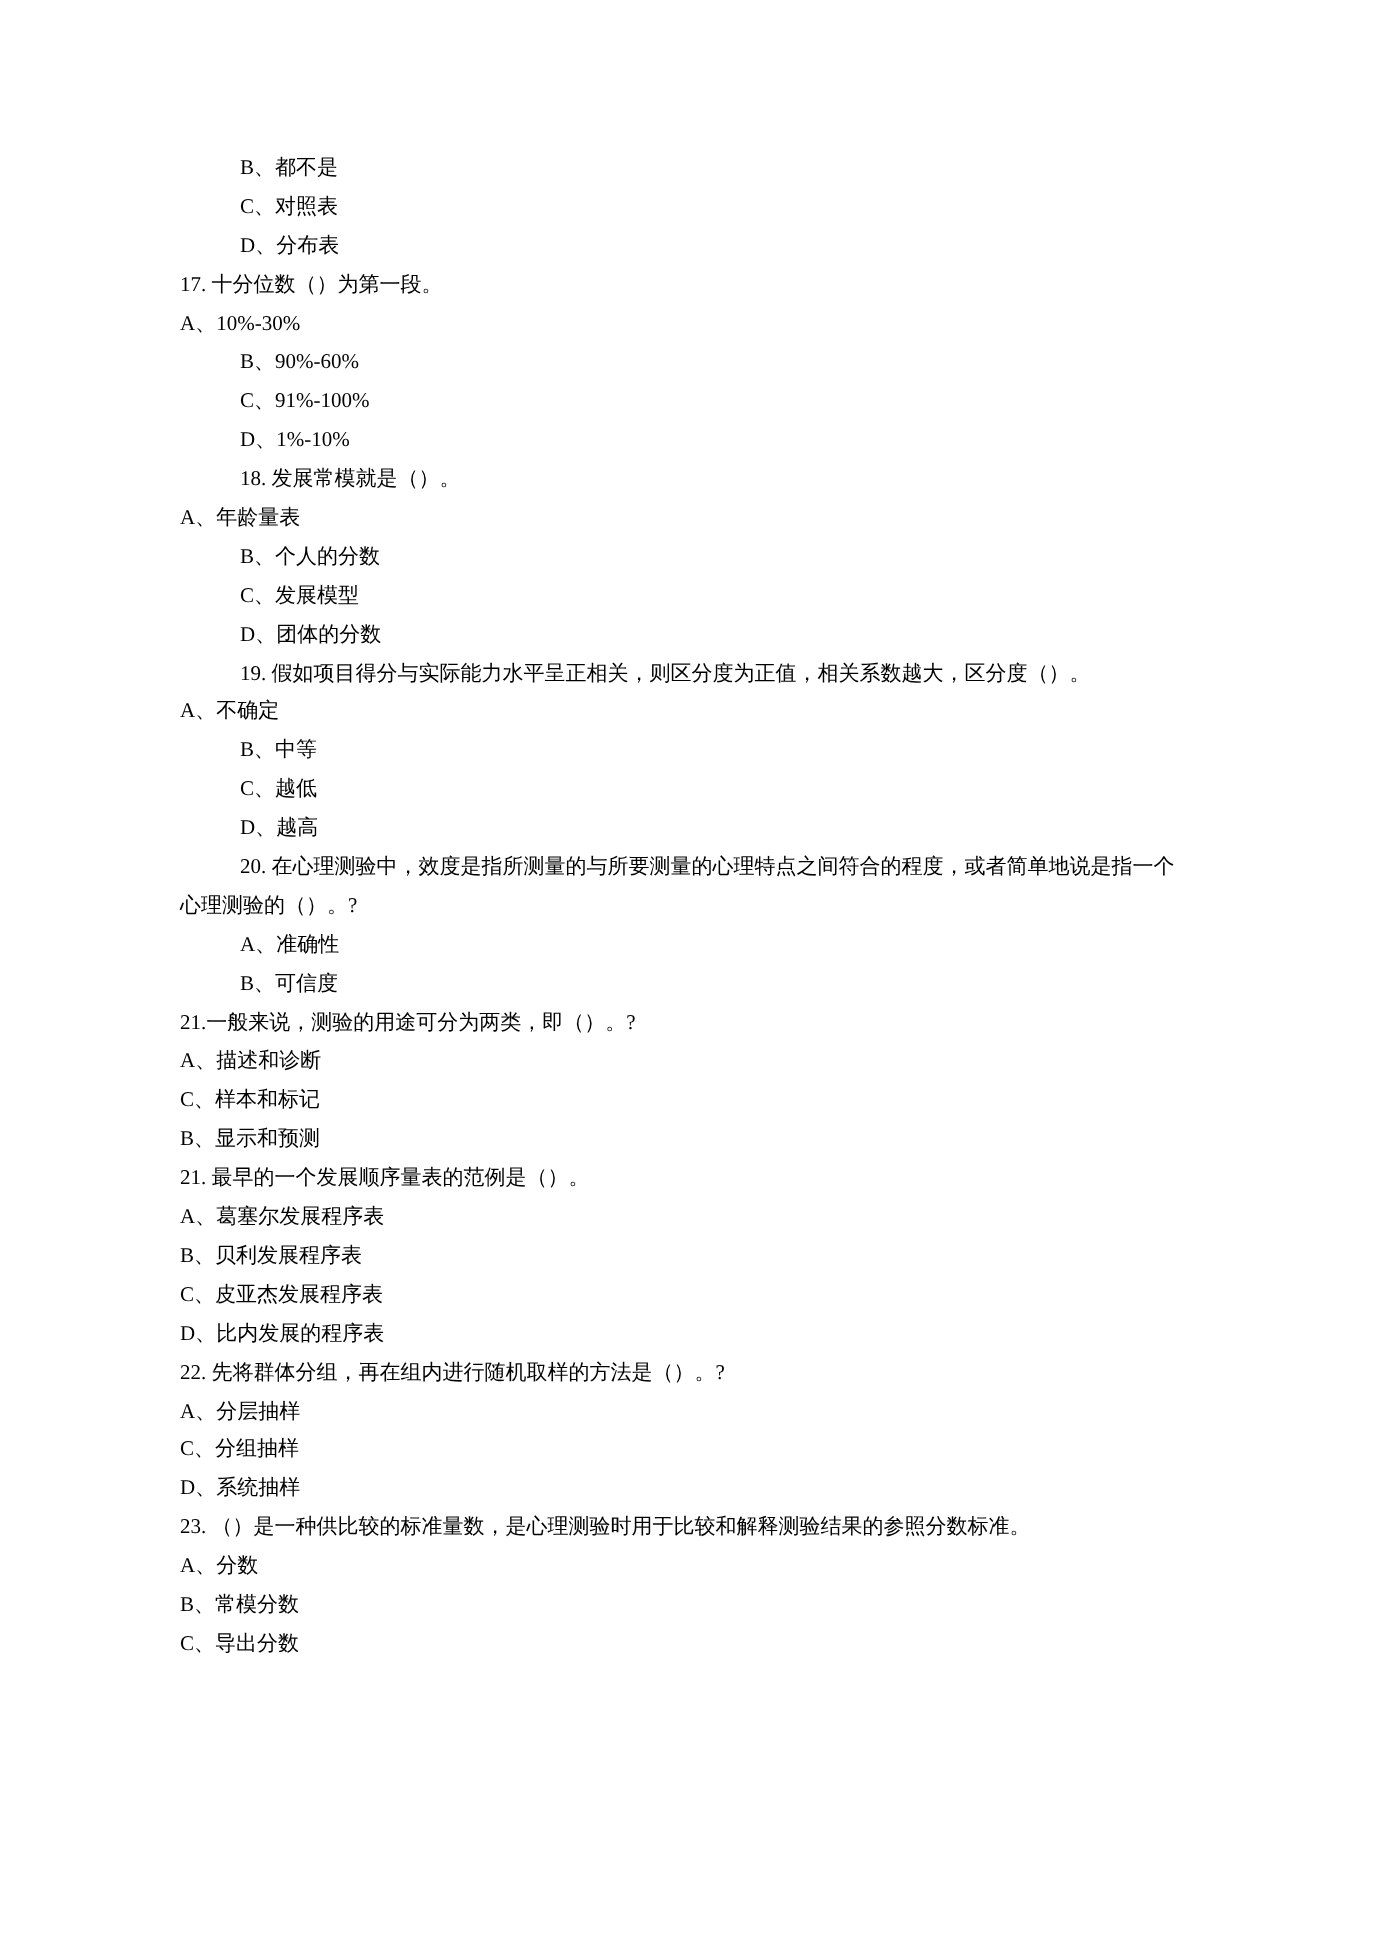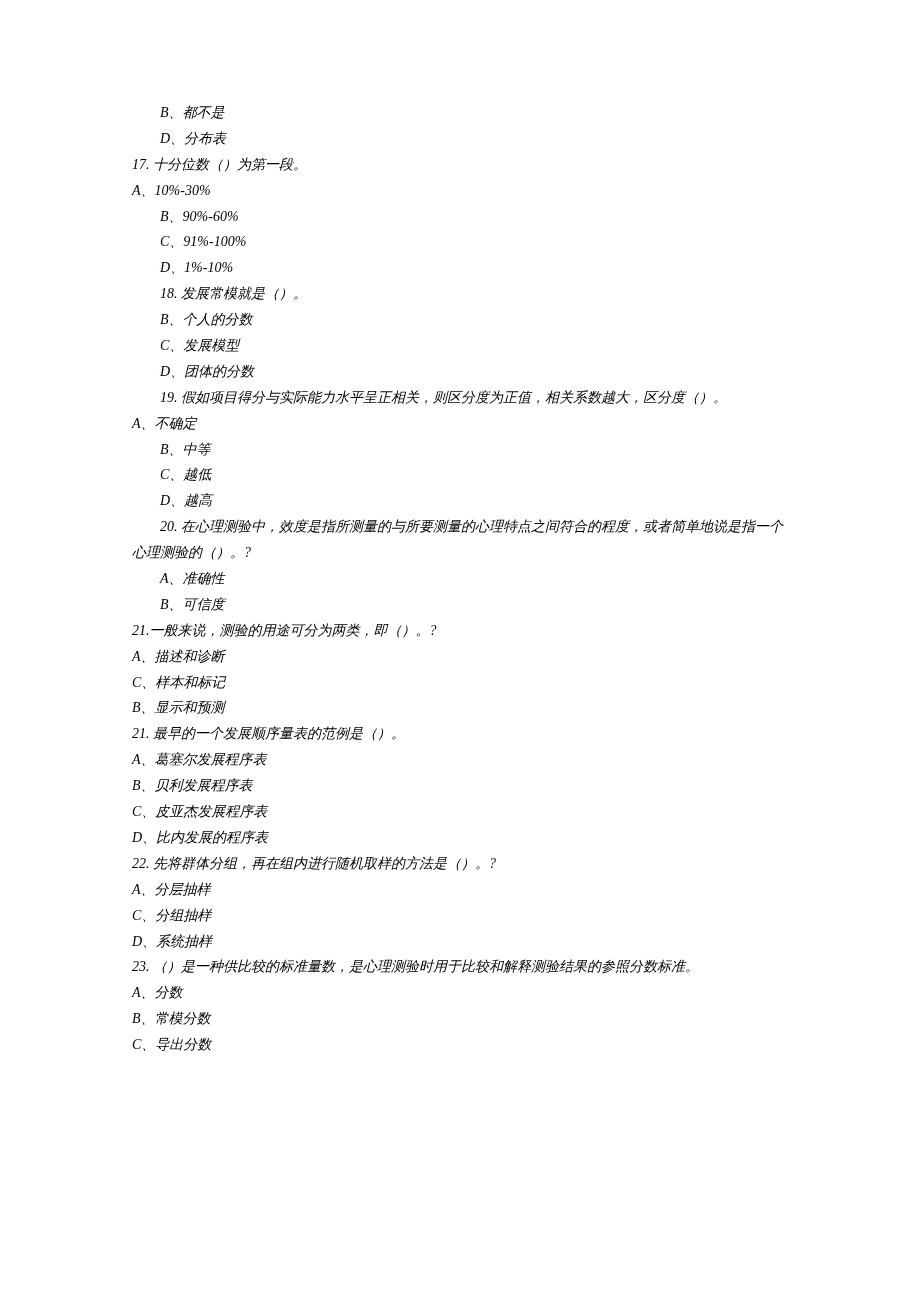--- a/index.html
+++ b/index.html
@@ -10,42 +10,43 @@
     body {
       background: #ffffff;
       font-family: "SimSun", "宋体", serif;
       font-size: 14px;
       color: #000000;
       line-height: 1.85;
       padding: 100px 120px 60px 120px;
       width: 920px;
     }
     .indent-0 {
-      margin-left: 12px;
+      margin-left: 0;
     }
     .indent-1 {
       margin-left: 40px;
     }
     .line {
       white-space: nowrap;
-      font-style: italic;
     }
   </style>
 </head>
 <body>
 
 <div id="content">
     <div class="line indent-1">B、都不是</div>
+    <div class="line indent-1">C、对照表</div>
     <div class="line indent-1">D、分布表</div>
     <div class="line indent-0">17.  十分位数（）为第一段。</div>
     <div class="line indent-0">A、10%-30%</div>
     <div class="line indent-1">B、90%-60%</div>
     <div class="line indent-1">C、91%-100%</div>
     <div class="line indent-1">D、1%-10%</div>
     <div class="line indent-1">18.  发展常模就是（）。</div>
+    <div class="line indent-0">A、年龄量表</div>
     <div class="line indent-1">B、个人的分数</div>
     <div class="line indent-1">C、发展模型</div>
     <div class="line indent-1">D、团体的分数</div>
     <div class="line indent-1">19.  假如项目得分与实际能力水平呈正相关，则区分度为正值，相关系数越大，区分度（）。</div>
     <div class="line indent-0">A、不确定</div>
     <div class="line indent-1">B、中等</div>
     <div class="line indent-1">C、越低</div>
     <div class="line indent-1">D、越高</div>
     <div class="line indent-1">20.  在心理测验中，效度是指所测量的与所要测量的心理特点之间符合的程度，或者简单地说是指一个</div>
     <div class="line indent-0">心理测验的（）。?</div>

